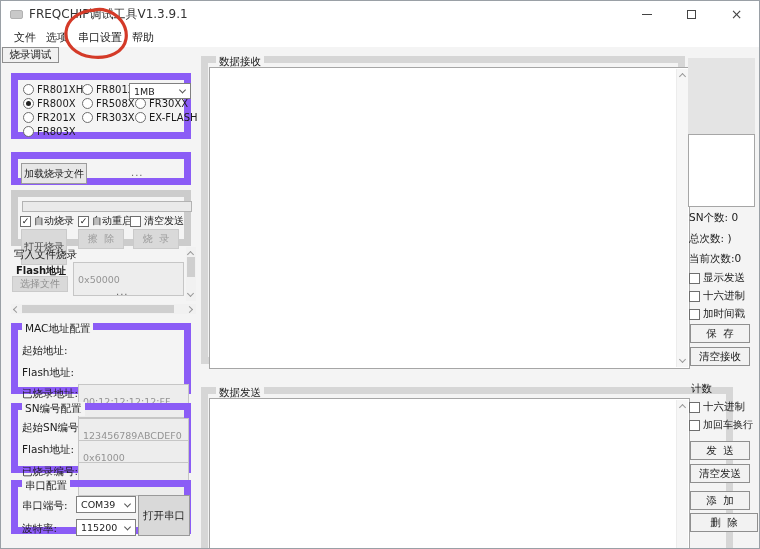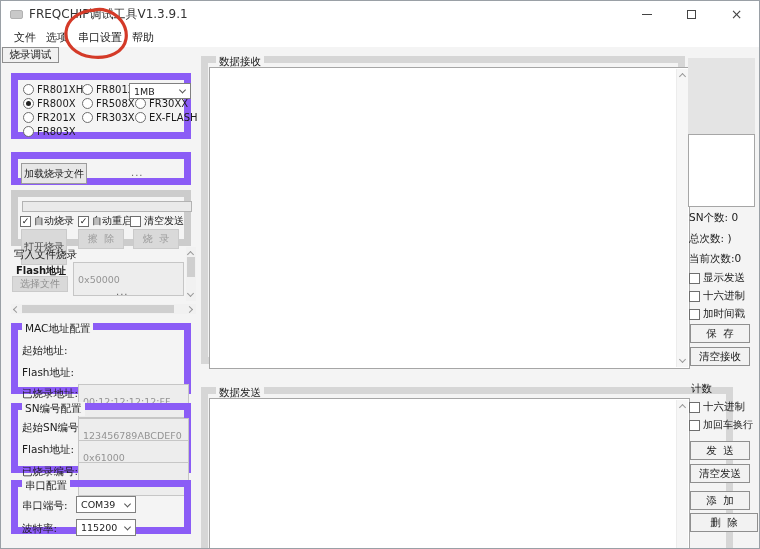--- a/index.html
+++ b/index.html
@@ -195,20 +195,21 @@
     <span class="lbl" style="left:4px;top:12px">串口端号:</span>
     <span class="dd" style="left:58px;top:9px;width:60px;height:17px">
       <span>COM39</span>
       <span class="chev"></span>
       </span>
     <span class="lbl" style="left:4px;top:35px">波特率:</span>
     <span class="dd" style="left:58px;top:32px;width:60px;height:17px">
       <span>115200</span>
       <span class="chev"></span>
       </span>
+    <span class="btn flat" style="left:120px;top:8px;width:52px;height:41px;font-size:10.5px;color:#222;border-color:#9a9a9a">打开串口</span>
   </div>
 
   <div class="groupbox" style="left:200px;top:55px;width:484px;height:308px;border-color:#d6d6d6">
     <span class="grouptitle" style="left:8px">数据接收</span>
     <div class="textarea" style="left:1px;top:4px;width:481px;height:302px">
       <span></span>
       <span class="sstrip">
         <span class="sarrow up"></span>
         <span class="sarrow down"></span>
       </span>

